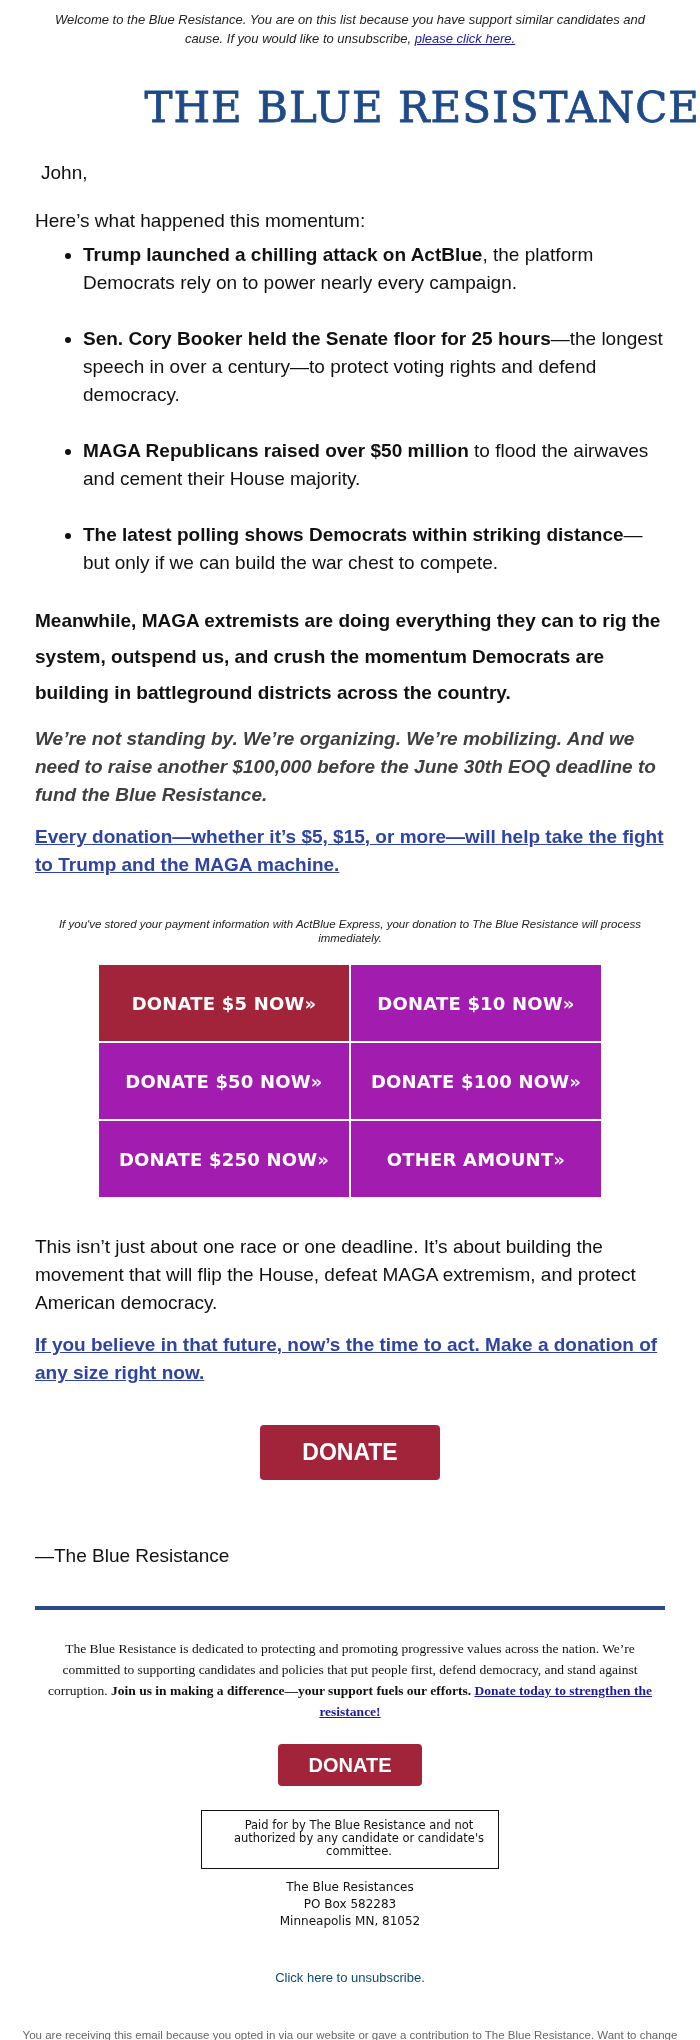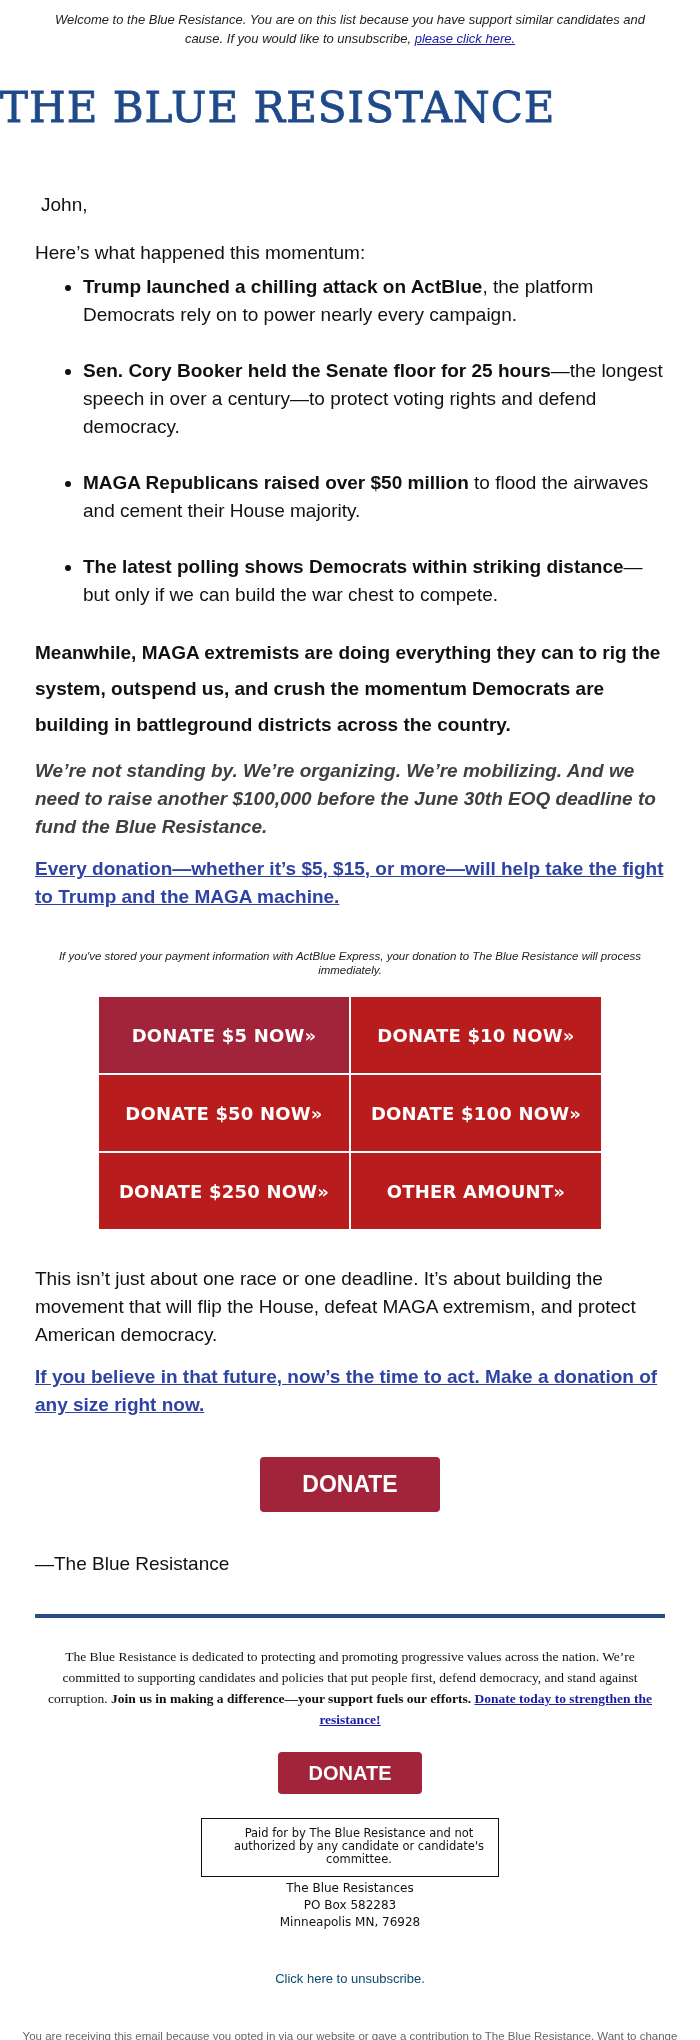--- a/index.html
+++ b/index.html
@@ -2,57 +2,57 @@
 <html><head>
 <meta charset="utf-8">
 <style>
   html, body { margin: 0; padding: 0; background: #ffffff; }
   body { width: 700px; height: 2040px; overflow: hidden; font-family: "Liberation Sans", sans-serif; color: #111; }
   .wrap { width: 700px; position: relative; }
 
   .preheader { text-align: center; font-style: italic; font-size: 13px; line-height: 19px; color: #222; padding: 10px 50px 0 50px; height: 40px; }
   .preheader a { color: #1a1aa6; text-decoration: underline; }
 
-  .logo { text-align: left; margin-top: 33px; height: 48px; }
+  .logo { text-align: right; margin-top: 33px; height: 48px; }
   .logo span { font-family: "DejaVu Serif", serif; font-size: 42px; color: #1f4a8a; letter-spacing: 1px; font-weight: normal; -webkit-text-stroke: 0.8px #1f4a8a; }
 
   .body { padding: 0 35px; }
-  .greeting { font-size: 19px; margin-top: 62px; padding-left: 6px; line-height: 24px; }
+  .greeting { font-size: 19px; margin-top: 30px; padding-left: 6px; line-height: 24px; }
   .intro { font-size: 19px; margin-top: 24px; line-height: 24px; }
 
   ul.bullets { margin: 8px 0 0 0; padding-left: 48px; font-size: 19px; line-height: 28px; }
   ul.bullets li { margin-bottom: 28px; padding-left: 0; }
   ul.bullets li b { font-weight: bold; }
 
   .para { font-size: 19px; line-height: 36px; margin-top: 20px; font-weight: bold; }
   .red { color: #404040; font-weight: bold; font-style: italic; font-size: 19px; line-height: 28px; margin-top: 14px; }
   .link { color: #2e43a3; font-weight: bold; font-size: 19px; line-height: 28px; margin-top: 14px; text-decoration: underline; display: block; }
 
   .express { text-align: center; font-style: italic; font-size: 11.5px; color: #222; line-height: 14px; margin: 38px 40px 0 40px; }
 
   .grid { width: 502px; margin: 20px auto 0 auto; display: grid; grid-template-columns: 250px 250px; grid-gap: 2px; background: #fff; }
-  .grid .btn { height: 76px; display: flex; align-items: center; justify-content: center; color: #fff; font-family: "DejaVu Sans", sans-serif; font-weight: bold; font-size: 18px; background: #b91c1c; text-decoration: none; letter-spacing: 0.2px; }
+  .grid .btn { height: 76px; display: flex; align-items: center; justify-content: center; color: #fff; font-family: "DejaVu Sans", sans-serif; font-weight: bold; font-size: 18px; background: #a21caf; text-decoration: none; letter-spacing: 0.2px; }
   .grid .btn.red-btn { background: #a2243a; }
 
   .para2 { font-size: 19px; line-height: 28px; margin-top: 36px; }
 
   .donate-main { display: block; width: 180px; height: 55px; margin: 38px auto 0 auto; background: #a2243a; border-radius: 4px; color: #fff; font-weight: bold; font-size: 23px; text-align: center; line-height: 55px; text-decoration: none; }
 
-  .sig { font-size: 19px; margin-top: 40px; line-height: 24px; }
+  .sig { font-size: 19px; margin-top: 64px; line-height: 24px; }
 
   .rule { height: 4px; background: #2b4a88; margin: 38px 0 0 0; }
 
   .footer-blurb { font-family: "Liberation Serif", serif; font-size: 13.5px; line-height: 21px; text-align: center; color: #111; margin: 28px 0 0 0; }
   .footer-blurb a { color: #1a1aa6; font-weight: bold; text-decoration: underline; }
 
   .donate-small { display: block; width: 144px; height: 42px; margin: 22px auto 0 auto; background: #a2243a; border-radius: 4px; color: #fff; font-weight: bold; font-size: 20px; text-align: center; line-height: 42px; text-decoration: none; }
 
   .paid { width: 258px; margin: 24px auto 0 auto; border: 1.5px solid #111; text-align: center; font-family: "DejaVu Sans", sans-serif; font-size: 11.5px; line-height: 13px; padding: 8px 10px 10px 28px; }
 
-  .address { text-align: center; font-family: "DejaVu Sans", sans-serif; font-size: 12px; line-height: 17px; margin-top: 3px; }
+  .address { text-align: center; font-family: "DejaVu Sans", sans-serif; font-size: 12px; line-height: 17px; margin-top: 10px; }
 
   .unsub { text-align: center; font-size: 13px; margin-top: 40px; }
   .unsub a { color: #0c4a6e; text-decoration: none; }
 
   .legal { text-align: center; font-size: 11.5px; line-height: 17px; color: #666; margin: 42px 20px 0 20px; }
 </style>
 </head>
 <body>
 
 <div class="wrap">
@@ -107,21 +107,21 @@
     </div>
   </div>
 
   <a href="#" class="donate-small">DONATE</a>
 
   <div class="paid">Paid for by The Blue Resistance and not authorized by any candidate or candidate's committee.</div>
 
   <div class="address">
     <div>The Blue Resistances</div>
     <div>PO Box 582283</div>
-    <div>Minneapolis MN, 76928</div>
+    <div>Minneapolis MN, 81052</div>
   </div>
 
   <div class="unsub">
     <a href="#">Click here to unsubscribe.</a>
   </div>
 
   <div class="legal">
     <div>You are receiving this email because you opted in via our website or gave a contribution to The Blue Resistance. Want to change how you receive these emails?</div>
 
   </div>

